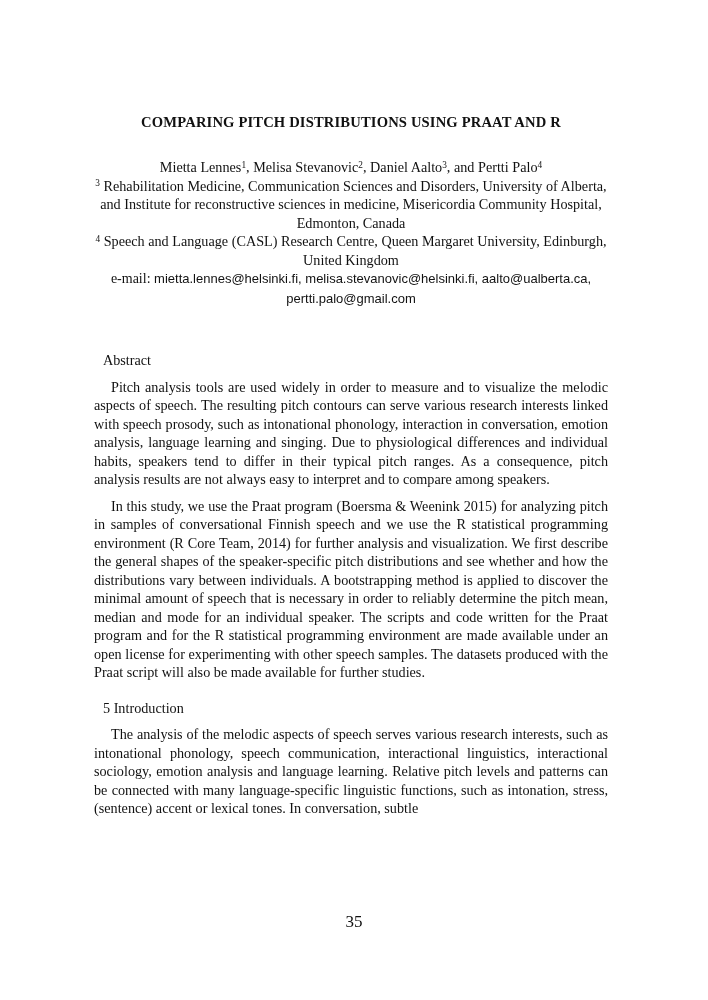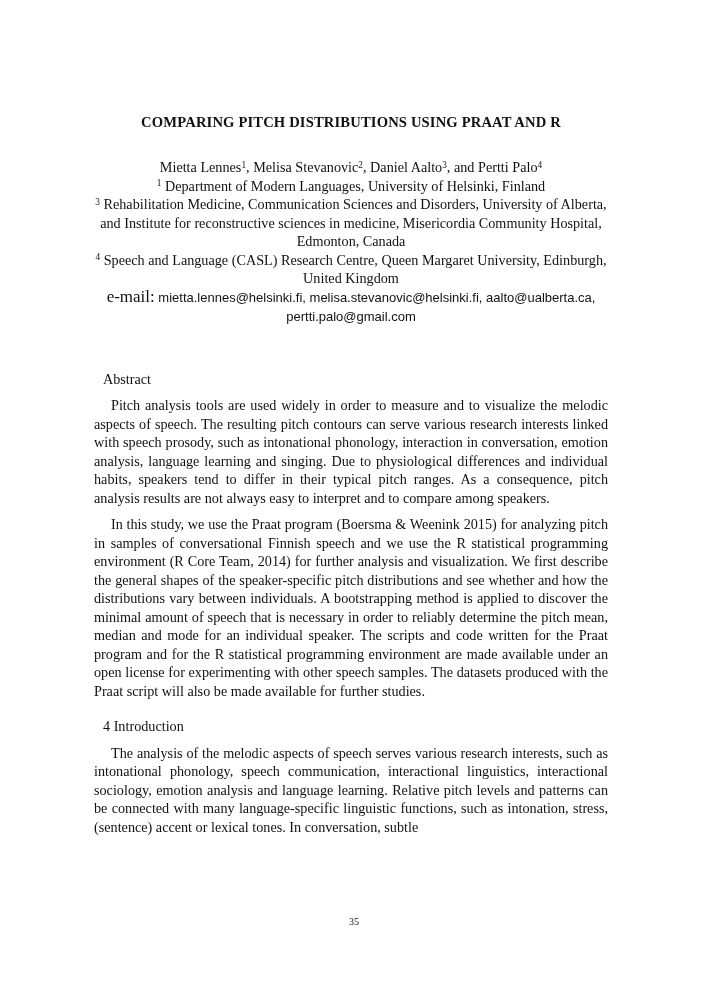--- a/index.html
+++ b/index.html
@@ -34,21 +34,21 @@
     text-align: center;
   }
   .authors { font-weight: normal; }
   sup.s {
     font-size: 9.3px;
     line-height: 0;
     position: relative;
     top: -4.5px;
     vertical-align: baseline;
   }
-  .email-label { font-size: 17px; }
+  .email-label { font-size: 14px; }
   .email-addresses {
     font-family: "Liberation Sans", "DejaVu Sans", sans-serif;
     font-size: 13px;
   }
   .body-text {
     font-size: 14.2px;
     line-height: 18.5px;
     text-align: justify;
   }
   .section-abstract { margin-top: 43px; }
@@ -60,49 +60,48 @@
   .body-text p {
     margin: 8px;
     text-indent: 17px;
   }
   .page-number {
     position: absolute;
     top: 913px;
     left: 0;
     right: 0;
     text-align: center;
-    font-size: 10px;
+    font-size: 17px;
     line-height: 18.5px;
   }
 </style>
 </head>
 <body>
 
 <div class="page">
   <div class="content">
 
     <h1 class="title">COMPARING PITCH DISTRIBUTIONS USING PRAAT AND R</h1>
 
     <div class="header-block">
       <div class="authors"><span>Mietta Lennes</span><sup class="s">1</sup><span>, </span><span>Melisa Stevanovic</span><sup class="s">2</sup><span>, </span><span>Daniel Aalto</span><sup class="s">3</sup><span>, and </span><span>Pertti Palo</span><sup class="s">4</sup></div>
 
-      <div class="affiliation"><sup class="s">1</sup> <span>Department of Modern Languages, University of Helsinki, Finland</span></div>
       <div class="affiliation"><sup class="s">3</sup> <span>Rehabilitation Medicine, Communication Sciences and Disorders, University of Alberta, and Institute for reconstructive sciences in medicine, Misericordia Community Hospital, Edmonton, Canada</span></div>
       <div class="affiliation"><sup class="s">4</sup> <span>Speech and Language (CASL) Research Centre, Queen Margaret University, Edinburgh, United Kingdom</span></div>
 
       <div class="email-line"><span class="email-label">e-mail:</span> <span class="email-addresses">mietta.lennes@helsinki.fi, melisa.stevanovic@helsinki.fi, aalto@ualberta.ca, pertti.palo@gmail.com</span></div>
     </div>
 
     <section class="body-text section-abstract">
       <div class="heading">Abstract</div>
       <p>Pitch analysis tools are used widely in order to measure and to visualize the melodic aspects of speech. The resulting pitch contours can serve various research interests linked with speech prosody, such as intonational phonology, interaction in conversation, emotion analysis, language learning and singing. Due to physiological differences and individual habits, speakers tend to differ in their typical pitch ranges. As a consequence, pitch analysis results are not always easy to interpret and to compare among speakers.</p>
       <p>In this study, we use the Praat program (Boersma &amp; Weenink 2015) for analyzing pitch in samples of conversational Finnish speech and we use the R statistical programming environment (R Core Team, 2014) for further analysis and visualization. We first describe the general shapes of the speaker-specific pitch distributions and see whether and how the distributions vary between individuals. A bootstrapping method is applied to discover the minimal amount of speech that is necessary in order to reliably determine the pitch mean, median and mode for an individual speaker. The scripts and code written for the Praat program and for the R statistical programming environment are made available under an open license for experimenting with other speech samples. The datasets produced with the Praat script will also be made available for further studies.</p>
     </section>
 
     <section class="body-text section-intro">
-      <div class="heading">4 Introduction</div>
+      <div class="heading">5 Introduction</div>
       <p>The analysis of the melodic aspects of speech serves various research interests, such as intonational phonology, speech communication, interactional linguistics, interactional sociology, emotion analysis and language learning. Relative pitch levels and patterns can be connected with many language-specific linguistic functions, such as intonation, stress, (sentence) accent or lexical tones. In conversation, subtle</p>
     </section>
 
   </div>
 
   <div class="page-number">35</div>
 </div>
 
 </body></html>

